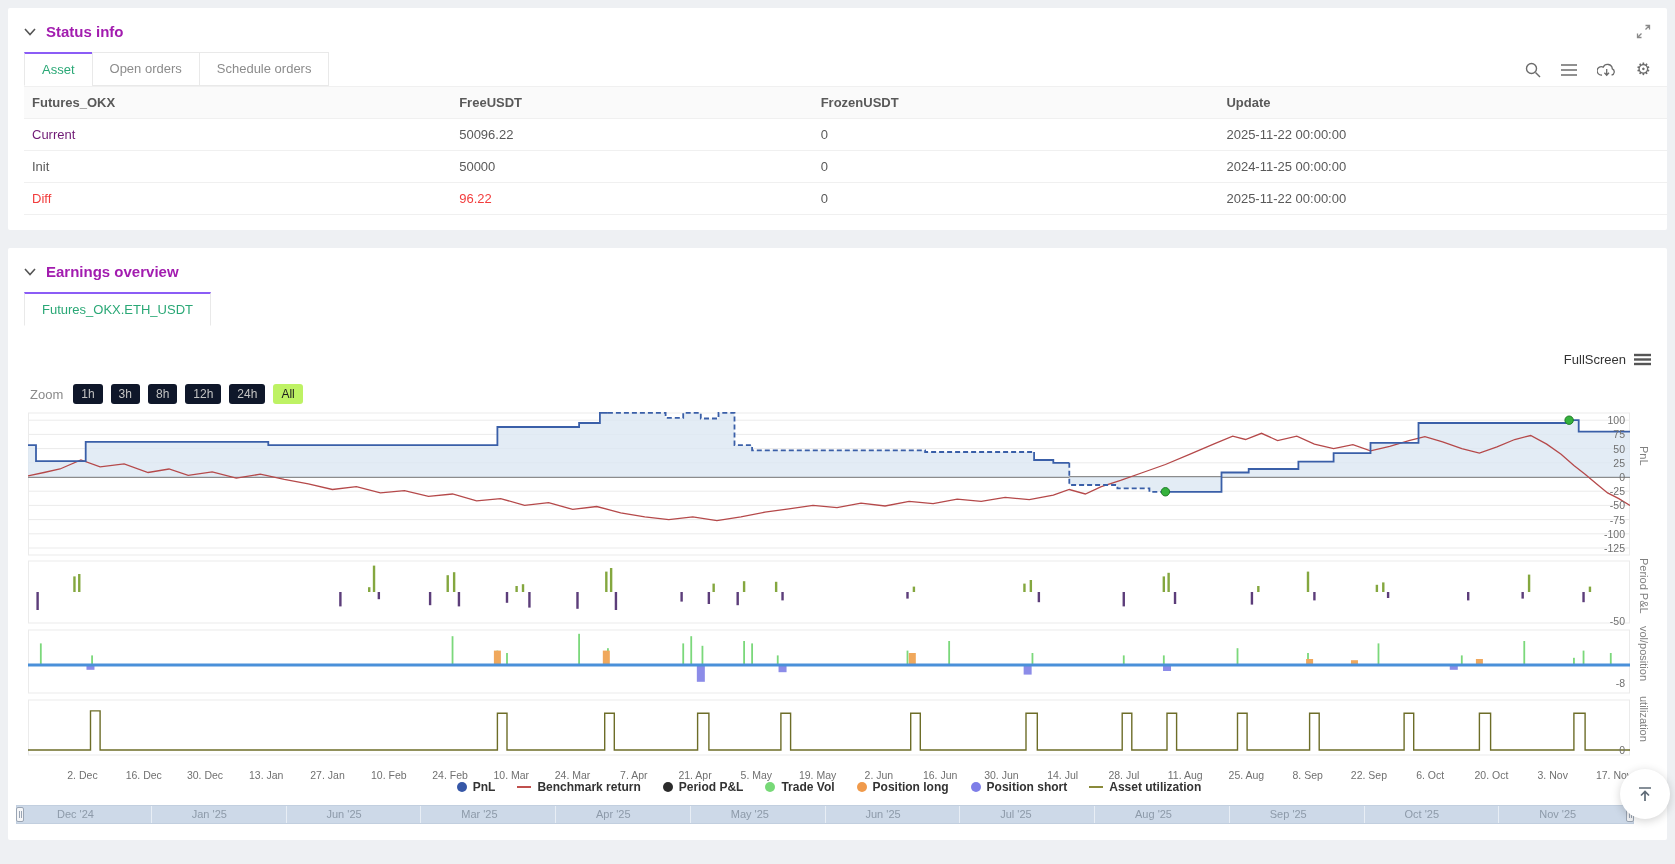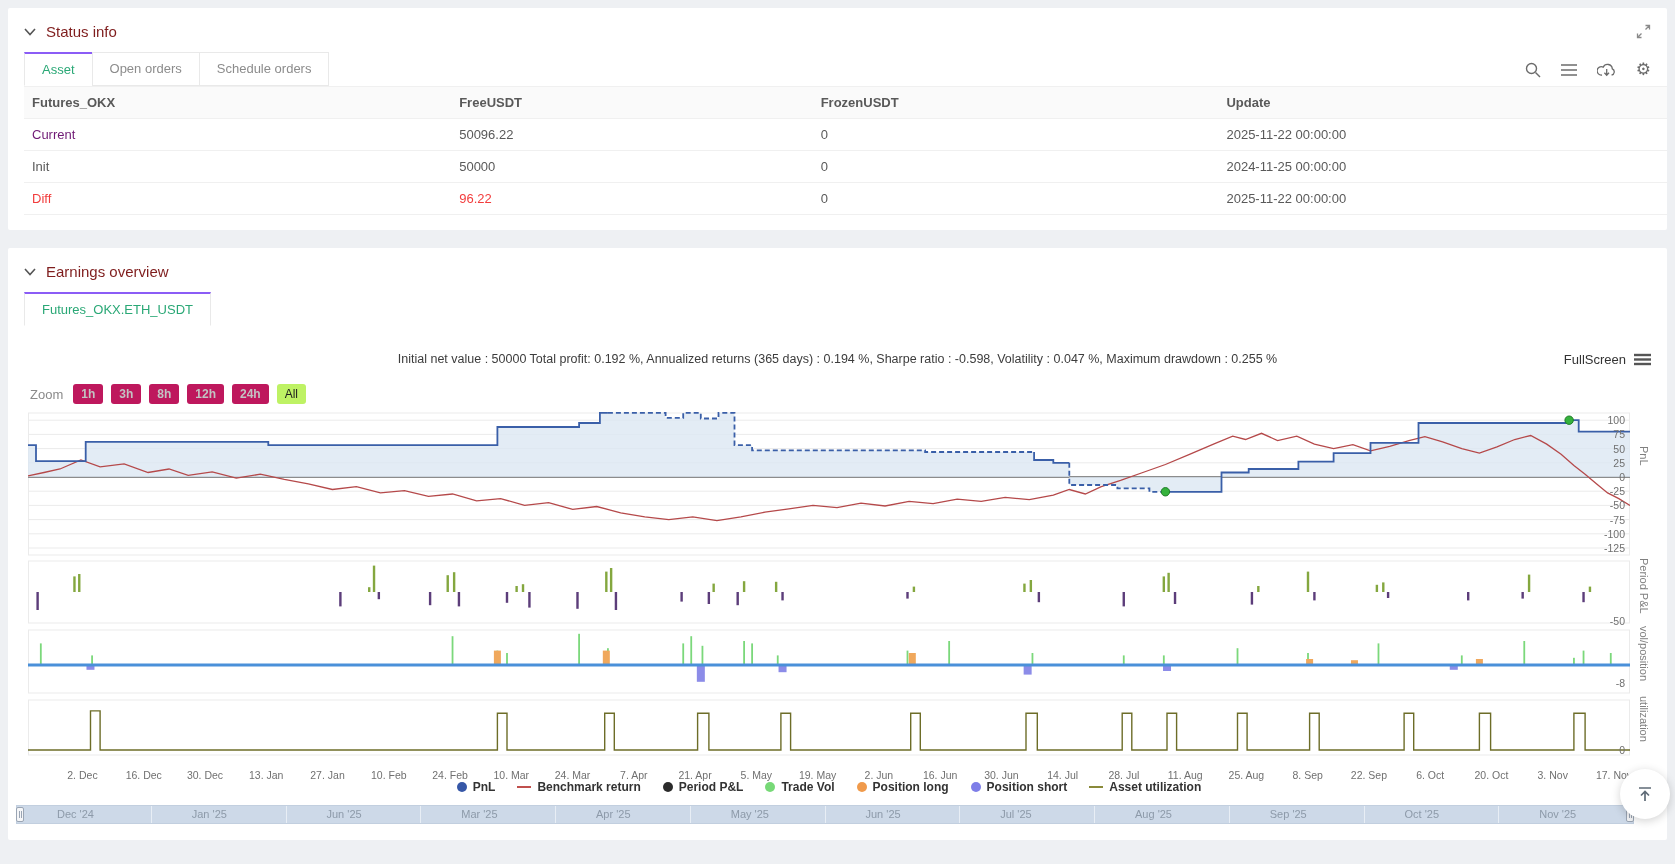--- a/index.html
+++ b/index.html
@@ -2,21 +2,21 @@
 <html><head>
 <meta charset="utf-8">
 <style>
   * { margin:0; padding:0; box-sizing:border-box; }
   html,body { width:1675px; height:864px; overflow:hidden; background:#eef0f3;
     font-family:"Liberation Sans","DejaVu Sans",sans-serif; color:#333; }
   .card { background:#fff; margin:0 8px; border-radius:2px; position:relative; }
   #status-card { margin-top:8px; height:222px; }
   #earnings-card { margin-top:18px; height:592px; }
   .card-head { display:flex; align-items:center; gap:10px; padding:15px 16px 8px 16px; }
-  .card-title { font-size:15px; font-weight:normal; color:#7f1d1d; }
+  .card-title { font-size:15px; font-weight:bold; color:#a21caf; }
   .chev { width:12px; height:8px; }
   .expand-btn { position:absolute; right:16px; top:16px; cursor:pointer; }
   
   .tabs-row { display:flex; align-items:flex-end; margin:4px 16px 0 16px; position:relative; }
   .tab { height:34px; line-height:31px; padding:0 17px; font-size:13px; background:#fff;
          border:1px solid #e9e9e9; color:#8c8c8c; cursor:pointer; margin-right:-1px; }
   .tab.active { border-top:2px solid #8b5cf6; color:#2aa876; border-bottom:1px solid #fff; font-weight:500;}
   .toolbar { margin-left:auto; display:flex; gap:20px; align-items:center; padding-bottom:8px; }
   .toolbar svg, .toolbar .gear { display:block; }
   .gear { font-size:17px; color:#6b6b6b; line-height:16px; }
@@ -26,22 +26,22 @@
        border-top:1px solid #f0f0f0; border-bottom:1px solid #f0f0f0; }
   td { padding:8px 8px; color:#595959; border-bottom:1px solid #f0f0f0; background:#fff; }
   th:nth-child(1){width:26%;} th:nth-child(2){width:22%;} th:nth-child(3){width:24.7%;}
   
   .stats-row { position:relative; margin-top:26px; height:22px; }
   .stats-text { text-align:center; font-size:12.5px; color:#3c3c3c; width:1500px; margin:0 auto;}
   .fullscreen { position:absolute; right:16px; top:0; display:flex; gap:8px; align-items:center;
                 font-size:13px; color:#333; cursor:pointer; }
   .zoom-row { display:flex; align-items:center; gap:8px; margin:8px 0 0 22px; height:24px; }
   .zoom-label { font-size:13px; color:#8a8a8a; margin-right:2px; }
-  .zbtn { font-size:12px; padding:3px 8px; border-radius:3px; border:none; background:#be185d;
-          color:#c3c3c3; font-family:inherit;font-weight:bold; }
+  .zbtn { font-size:12px; padding:3px 8px; border-radius:3px; border:none; background:#0f172a;
+          color:#c3c3c3; font-family:inherit; }
   .zbtn.active { background:#bef264; color:#1d1d1d; font-weight:normal; cursor:pointer; }
   
   #chart-region { position:relative; height:424px; margin-top:2px; }
   #chart-svg { position:absolute; left:20px; top:0; }
   svg text { font-family:"Liberation Sans","DejaVu Sans",sans-serif; }
   .yaxis-title { position:absolute; writing-mode:vertical-rl; font-size:11px; color:#808080; left:1630px; }
   #legend { position:absolute; left:20px; top:372px; width:1602px; display:flex; gap:22px;
             justify-content:center; align-items:center; }
   .legend-item { display:flex; align-items:center; gap:6px; font-size:12px; font-weight:bold;
                  color:#333; cursor:pointer; }
@@ -139,21 +139,20 @@
     <svg class="chev" viewBox="0 0 12 8">
       <path d="M1 1 L6 6.5 L11 1" fill="none" stroke="#555" stroke-width="1.6"></path>
       </svg>
     <span class="card-title">Earnings overview</span>
   </div>
   <div class="tabs-row">
       <div class="tab active">Futures_OKX.ETH_USDT</div>
     </div>
 
   <div class="stats-row">
-    <div class="stats-text">Initial net value : 50000 Total profit: 0.192 %, Annualized returns (365 days) : 0.194 %, Sharpe ratio : -0.598, Volatility : 0.047 %, Maximum drawdown : 0.255 %</div>
     <div class="fullscreen">
       <span>FullScreen</span>
       <svg width="17" height="13" viewBox="0 0 17 13">
         <g stroke="#555" stroke-width="2.4">
             <line x1="0" y1="2" x2="17" y2="2"></line>
         <line x1="0" y1="6.5" x2="17" y2="6.5"></line>
             <line x1="0" y1="11" x2="17" y2="11"></line>
           </g>
         </svg>
     </div>

